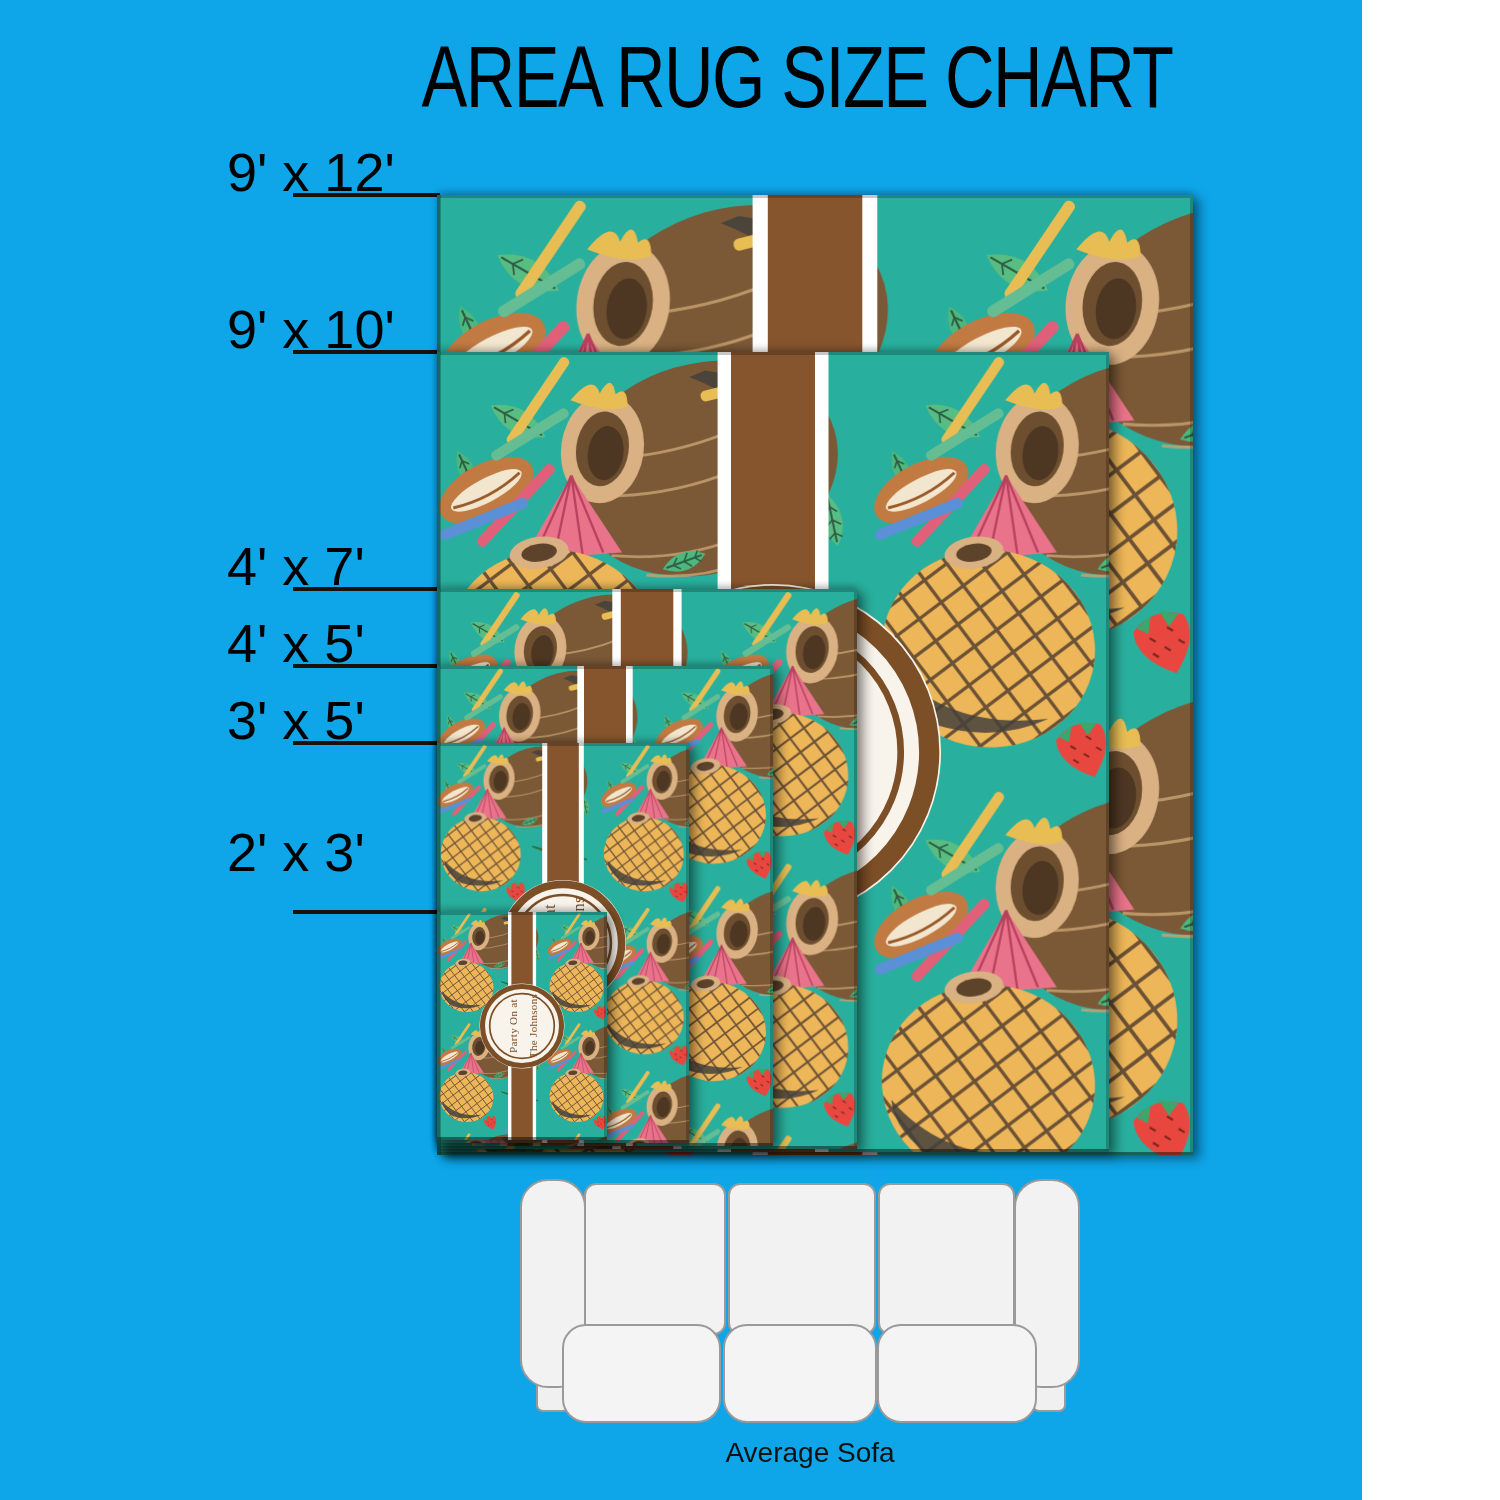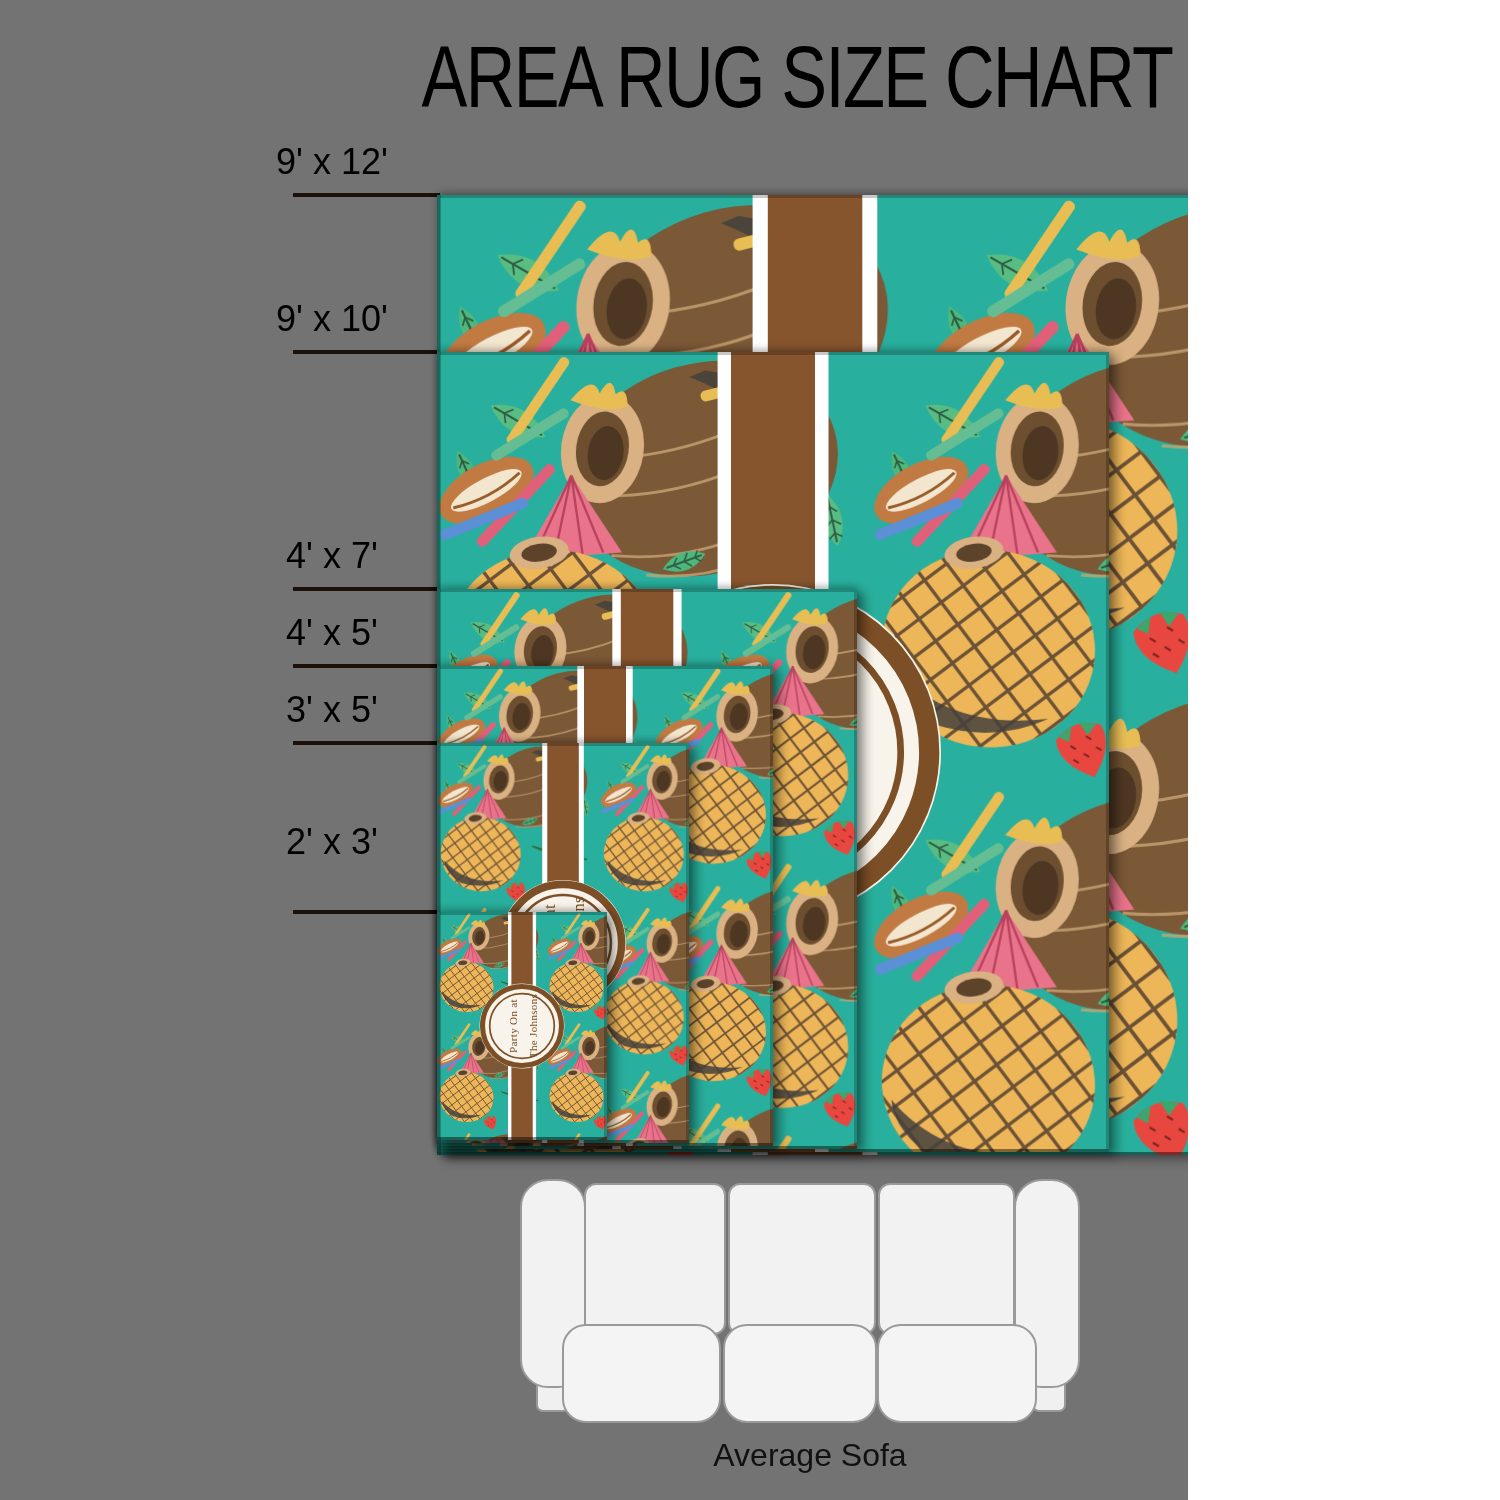--- a/index.html
+++ b/index.html
@@ -1,29 +1,29 @@
 <!DOCTYPE html>
 <html><head>
 <meta charset="utf-8">
 <style>
   html,body{margin:0;padding:0;background:#fff;}
-  #stage{position:relative;width:1188px;height:1500px;background:#737373;overflow:hidden;
+  #stage{position:relative;width:1362px;height:1500px;background:#0ea5e9;overflow:hidden;
          font-family:"Liberation Sans",sans-serif;}
   .title{position:absolute;left:797px;top:26px;transform:translateX(-50%);white-space:nowrap;}
   .title-inner{display:inline-block;font-size:88px;font-weight:500;color:#000;
                transform:scaleX(0.78);transform-origin:center;letter-spacing:-2px;
                font-family:"Liberation Sans",sans-serif;}
-  .szlabel{position:absolute;width:210px;text-align:center;font-size:36px;color:#000;
+  .szlabel{position:absolute;width:210px;text-align:left;font-size:54px;color:#000;
            font-family:"Liberation Sans",sans-serif;white-space:nowrap;}
   .szline{position:absolute;height:3.5px;background:#1b100a;}
   svg.rug{position:absolute;display:block;
           box-shadow:7px 4px 10px rgba(0,0,0,.40), 0 -3px 7px rgba(0,0,0,.22);}
   #sofa{position:absolute;left:500px;top:1170px;}
   .caption{position:absolute;left:810px;top:1437px;transform:translateX(-50%);
-           font-size:32px;color:#111;font-family:"Liberation Sans",sans-serif;}
+           font-size:28px;color:#111;font-family:"Liberation Sans",sans-serif;}
   #motif-defs{position:absolute;width:0;height:0;overflow:hidden;}
 </style>
 </head>
 <body>
 
 <div id="stage">
 
   <div class="title">
     <span class="title-inner">AREA RUG SIZE CHART</span>
   </div>

